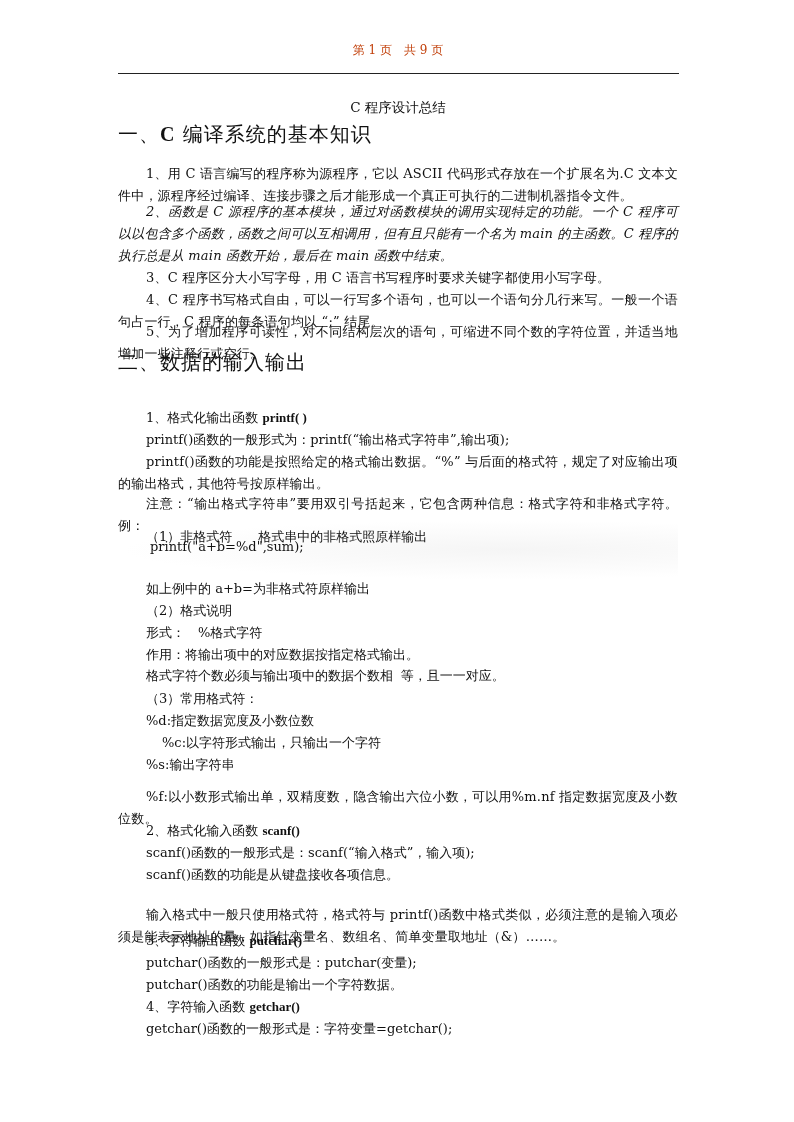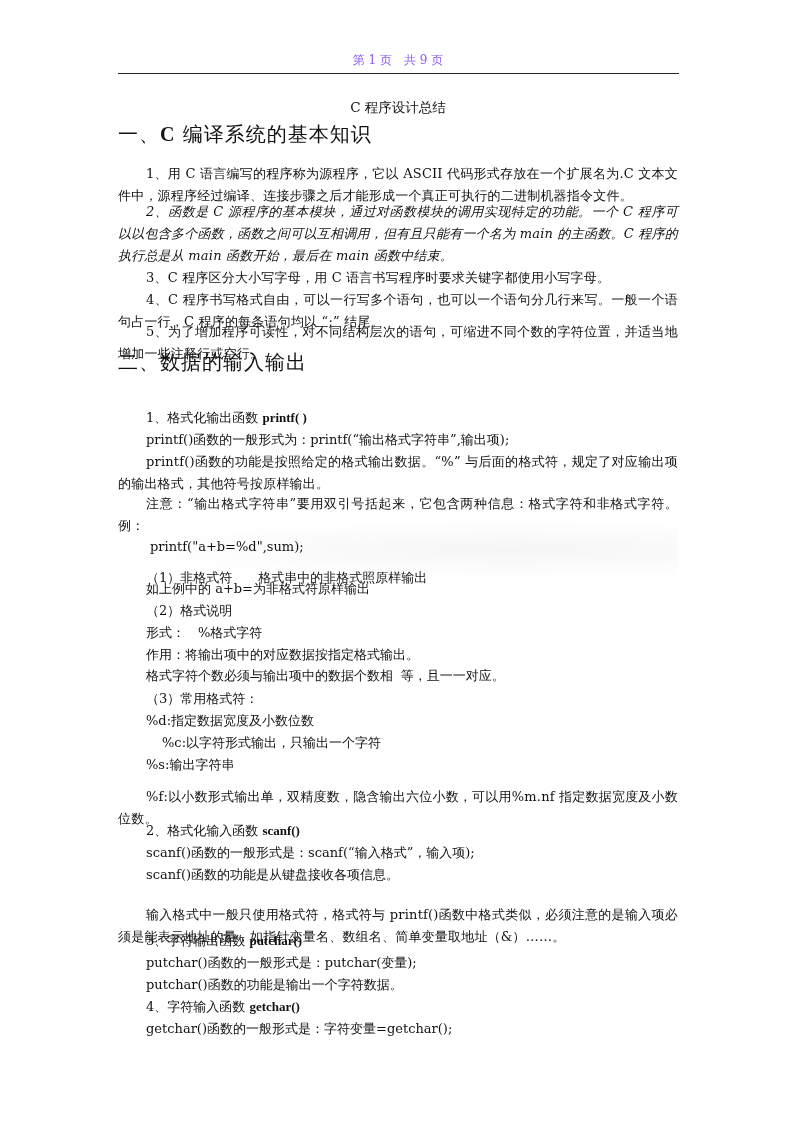--- a/index.html
+++ b/index.html
@@ -1,19 +1,19 @@
 <!DOCTYPE html>
 <html><head>
 <meta charset="utf-8">
 <style>
   html, body { margin: 0; padding: 0; background: #ffffff; }
   body { width: 794px; height: 1122px; position: relative; overflow: hidden;
          font-family: "DejaVu Serif", "Liberation Serif", serif; color: #111; }
-  .page-header { position: absolute; left: 118px; top: 52px; width: 560px; text-align: center;
-                 font-size: 12px; color: #8b5cf6; }
+  .page-header { position: absolute; left: 118px; top: 42px; width: 560px; text-align: center;
+                 font-size: 12px; color: #c2410c; }
   .header-rule { position: absolute; left: 118px; top: 73px; width: 561px; height: 0;
                  border-top: 1.5px solid #222; }
   .doc-title { position: absolute; left: 118px; top: 99px; width: 560px; text-align: center;
                font-size: 13.5px; }
   .h1 { position: absolute; left: 118px; font-size: 20px; font-weight: normal; margin: 0;
         letter-spacing: 1px; }
   .h1 b { font-family: "Liberation Serif", serif; font-weight: bold; }
   .p { position: absolute; left: 118px; width: 560px; font-size: 13px; line-height: 22px;
        margin: 0; text-align: justify; letter-spacing: 0.2px; }
   .indent { text-indent: 28px; }
@@ -41,21 +41,21 @@
 <p class="p indent" style="top:321px;">5、为了增加程序可读性，对不同结构层次的语句，可缩进不同个数的字符位置，并适当地增加一些注释行或空行。</p>
 
 <h1 class="h1" style="top:349px;">二、数据的输入输出</h1>
 
 <div class="sub-h" style="top:407px;"><span>1、格式化输出函数 </span><span class="fn">printf( )</span></div>
 <div class="line" style="top:429px;">printf()函数的一般形式为：printf(“输出格式字符串”,输出项);</div>
 <p class="p indent" style="top:451px;">printf()函数的功能是按照给定的格式输出数据。“%” 与后面的格式符，规定了对应输出项的输出格式，其他符号按原样输出。</p>
 <p class="p indent" style="top:493px;">注意：“输出格式字符串”要用双引号括起来，它包含两种信息：格式字符和非格式字符。例：</p>
 <div class="smudge"></div>
 <div class="line l150" style="top:536px;">printf("a+b=%d",sum);</div>
-<div class="line" style="top:567px;text-align:right;">（1）非格式符　　格式串中的非格式照原样输出</div>
+<div class="line" style="top:526px;text-align:right;">（1）非格式符　　格式串中的非格式照原样输出</div>
 <div class="line" style="top:578px;">如上例中的 a+b=为非格式符原样输出</div>
 <div class="line" style="top:600px;">（2）格式说明</div>
 <div class="line" style="top:622px;">形式：　%格式字符</div>
 <div class="line" style="top:644px;">作用：将输出项中的对应数据按指定格式输出。</div>
 <div class="line" style="top:666px;font-family:Liberation Mono, monospace;">格式字符个数必须与输出项中的数据个数相 等，且一一对应。</div>
 <div class="line" style="top:688px;">（3）常用格式符：</div>
 <div class="line" style="top:710px;">%d:指定数据宽度及小数位数</div>
 <div class="line" style="top:732px;margin-left:16px;">%c:以字符形式输出，只输出一个字符</div>
 <div class="line" style="top:754px;">%s:输出字符串</div>
 <p class="p indent" style="top:786px;">%f:以小数形式输出单，双精度数，隐含输出六位小数，可以用%m.nf 指定数据宽度及小数位数。</p>

